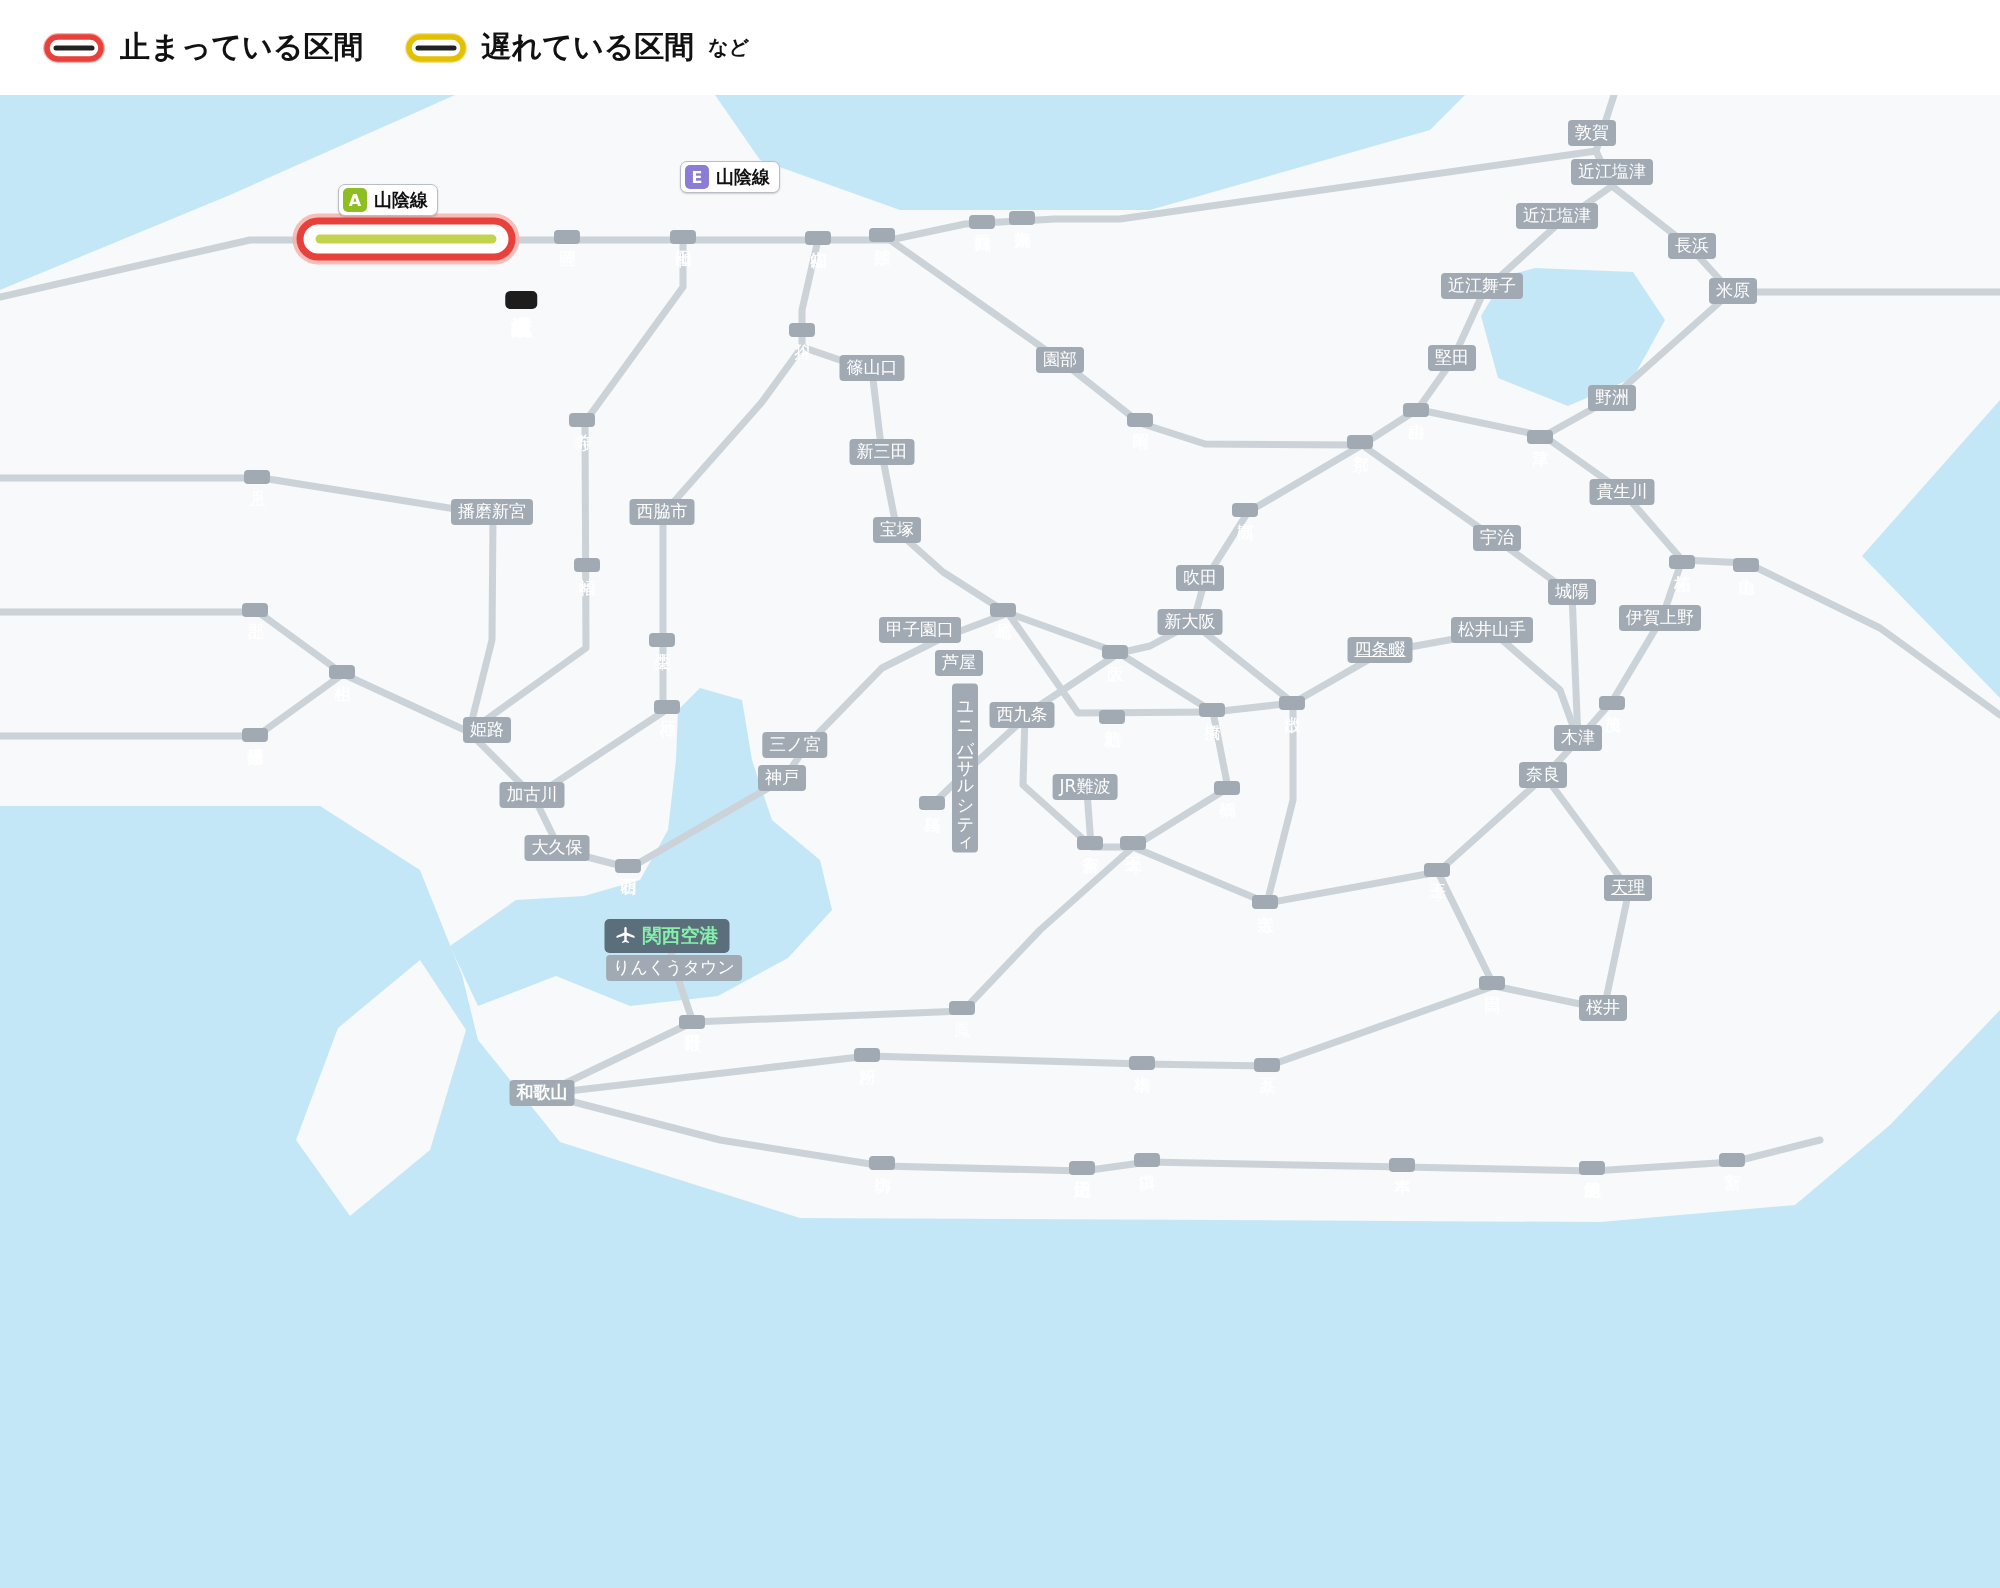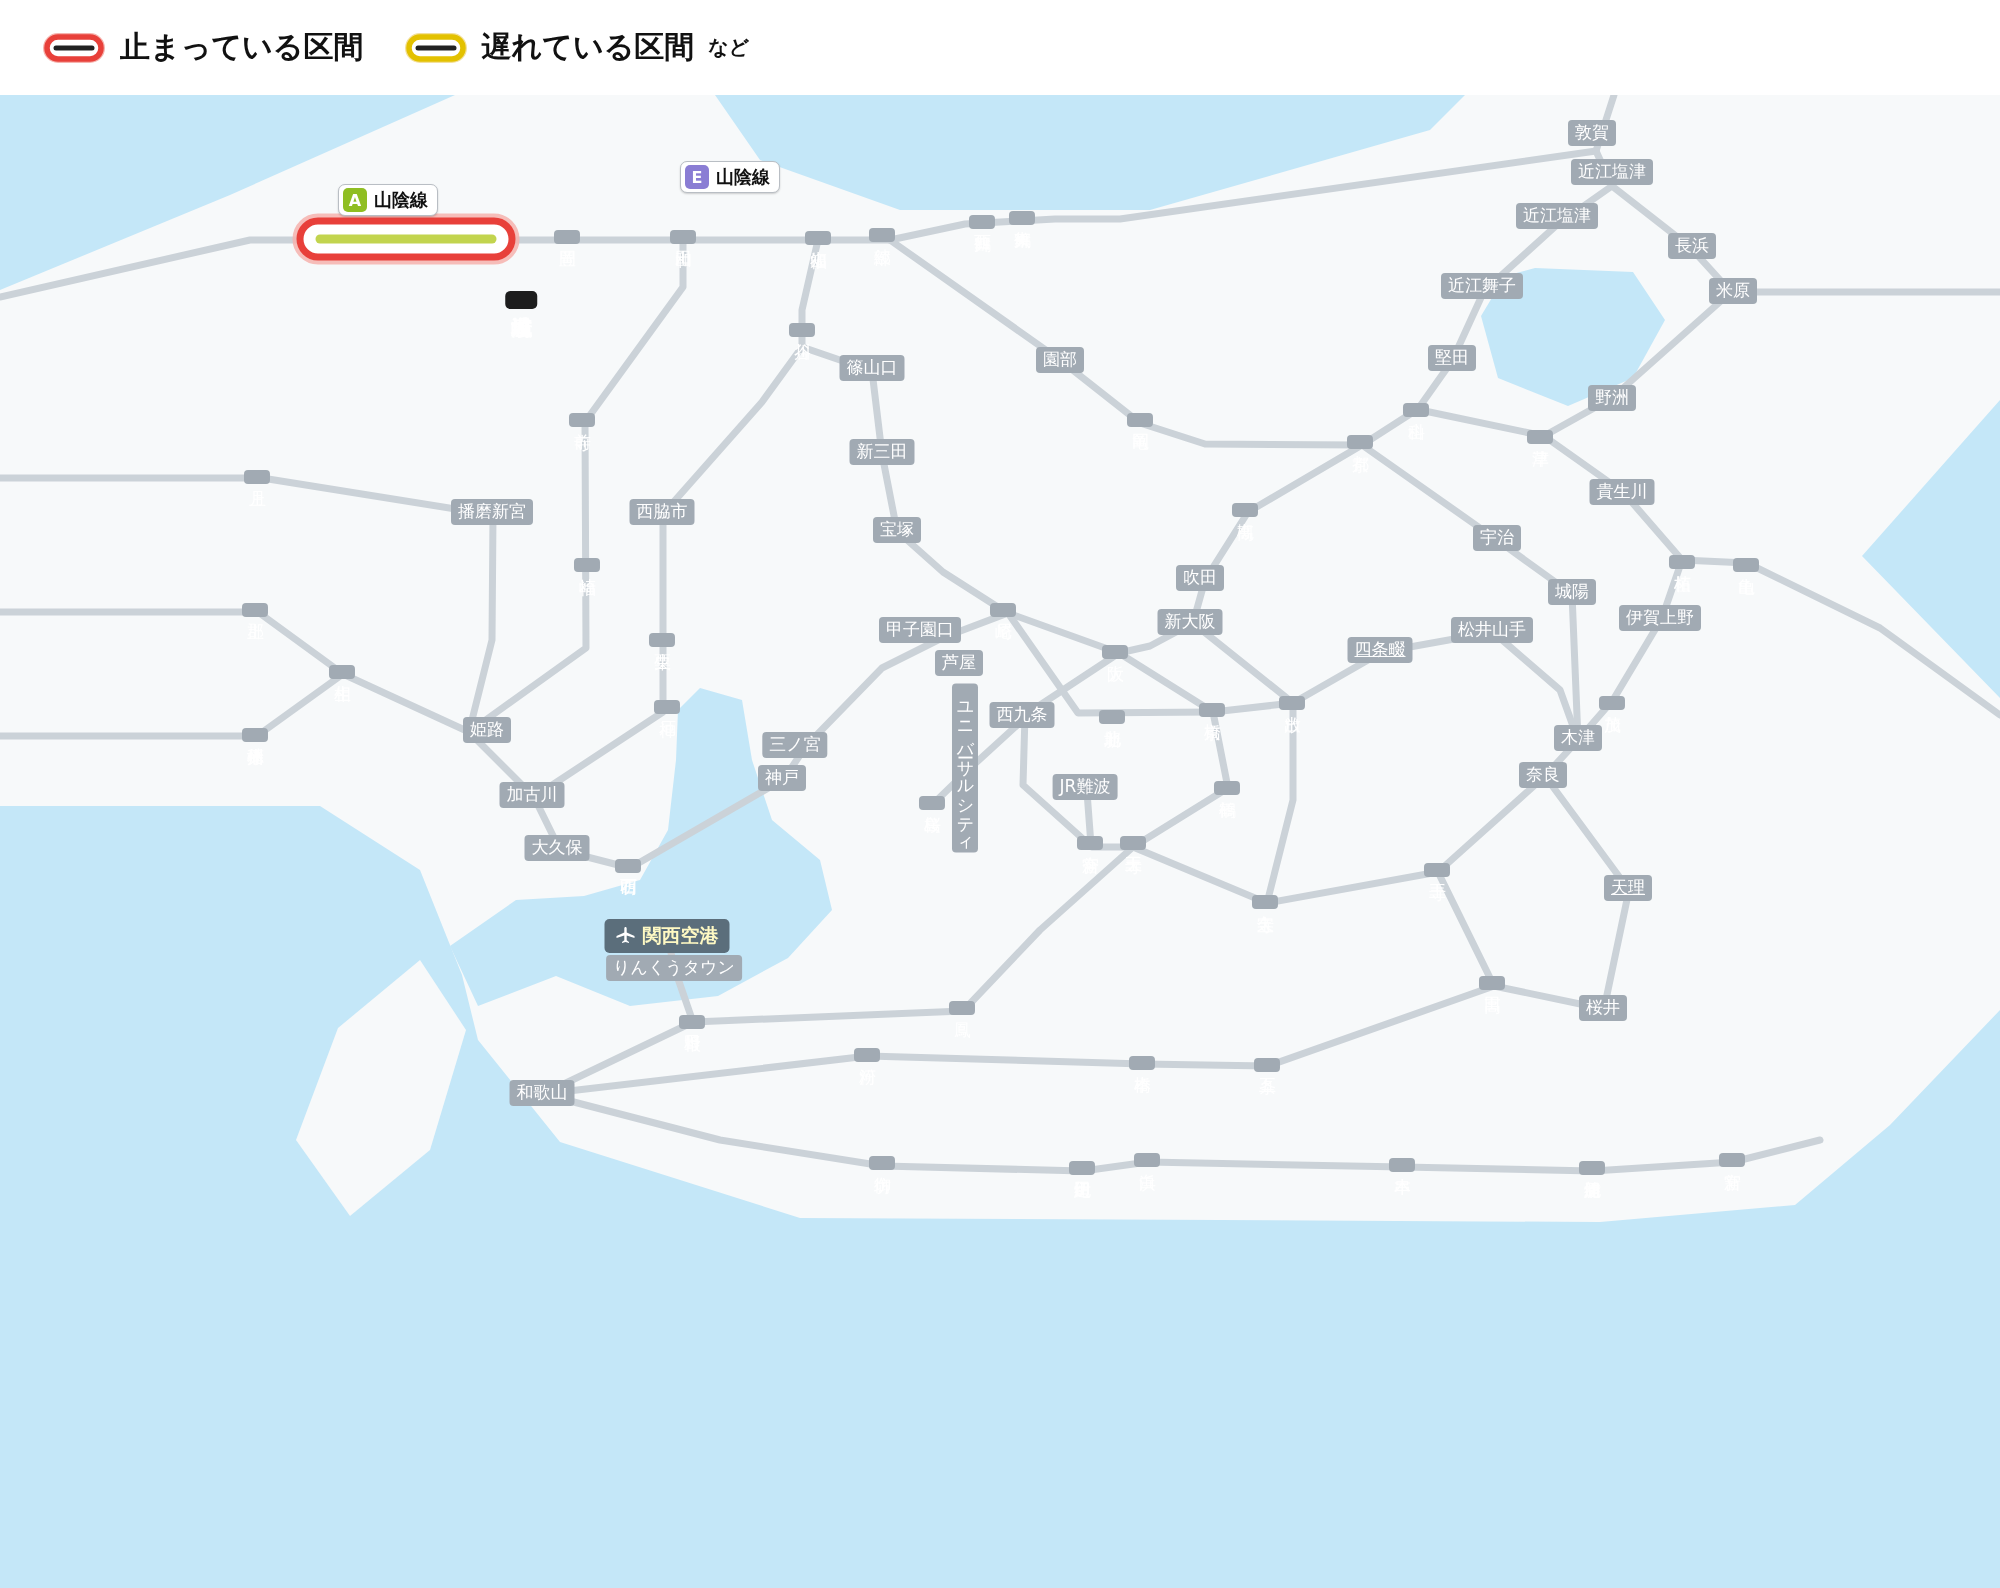--- a/index.html
+++ b/index.html
@@ -18,21 +18,21 @@
       font-size:17px;line-height:1.12;border-radius:4px;white-space:nowrap;text-align:center;}
   .st.h{padding:3px 7px 4px;}
   .st.v{writing-mode:vertical-rl;text-orientation:upright;padding:7px 3px 7px 4px;}
   .st.kinosaki{background:#1d1d1d;font-size:21px;font-weight:bold;padding:9px 4px;border-radius:5px;}
   .line-label{position:absolute;transform:translate(-50%,-50%);background:#fff;border:1px solid #b9bec4;
       border-radius:7px;display:flex;align-items:center;gap:7px;padding:3px 9px 3px 4px;
       box-shadow:0 1px 2px rgba(0,0,0,.18);}
   .lb{width:24px;height:24px;border-radius:5px;color:#fff;font-size:16px;font-weight:bold;
       display:flex;align-items:center;justify-content:center;}
   .ln{font-size:18px;color:#111;font-weight:bold;white-space:nowrap;}
-  .airport{position:absolute;transform:translate(-50%,-50%);background:#5b6e7b;color:#fef9c3;font-size:19px;
+  .airport{position:absolute;transform:translate(-50%,-50%);background:#5b6e7b;color:#86efac;font-size:19px;
       font-weight:bold;border-radius:5px;display:flex;align-items:center;gap:7px;padding:4px 11px;}
   .plane svg{display:block;}
 </style>
 </head>
 <body>
 
 <div class="screen">
 
   <svg class="mapsvg" width="2000" height="1588" viewBox="0 0 2000 1588">
 
@@ -176,21 +176,21 @@
       <div class="st v" style="left: 667px; top: 707px;">厄神</div>
       <div class="st v" style="left: 802px; top: 330px;">谷川</div>
       <div class="st h" style="left: 872px; top: 368px;">篠山口</div>
       <div class="st h" style="left: 882px; top: 452px;">新三田</div>
       <div class="st h" style="left: 897px; top: 530px;">宝塚</div>
       <div class="st h" style="left: 1060px; top: 360px;">園部</div>
       <div class="st v" style="left: 1140px; top: 420px;">亀岡</div>
       <div class="st h" style="left: 674px; top: 968px;">りんくうタウン</div>
       <div class="st v" style="left: 692px; top: 1022px;">日根野</div>
       <div class="st v" style="left: 962px; top: 1008px;">鳳</div>
-      <div class="st h" style="left: 542px; top: 1093px;">和歌山</div>
+      <div class="st h" style="left: 542px; top: 1093px; font-weight: bold;">和歌山</div>
       <div class="st v" style="left: 867px; top: 1055px;">粉河</div>
       <div class="st v" style="left: 1142px; top: 1063px;">橋本</div>
       <div class="st v" style="left: 1267px; top: 1065px;">五条</div>
       <div class="st v" style="left: 882px; top: 1163px;">御坊</div>
       <div class="st v" style="left: 1082px; top: 1168px;">紀伊田辺</div>
       <div class="st v" style="left: 1147px; top: 1160px;">白浜</div>
       <div class="st v" style="left: 1402px; top: 1165px;">串本</div>
       <div class="st v" style="left: 1592px; top: 1168px;">紀伊勝浦</div>
       <div class="st v" style="left: 1732px; top: 1160px;">新宮</div>
     </div>

